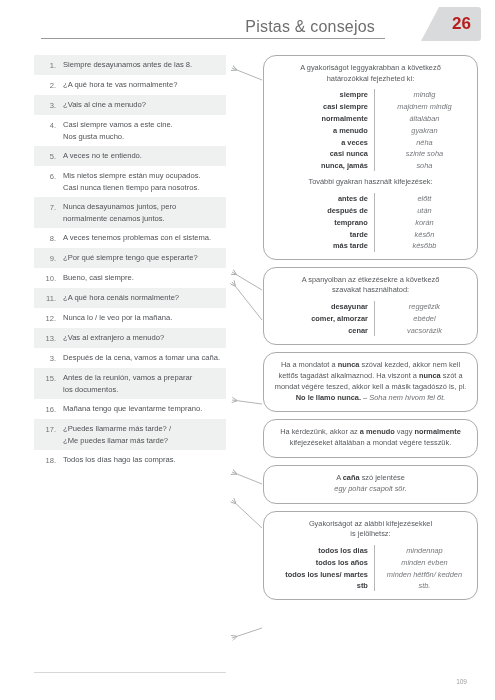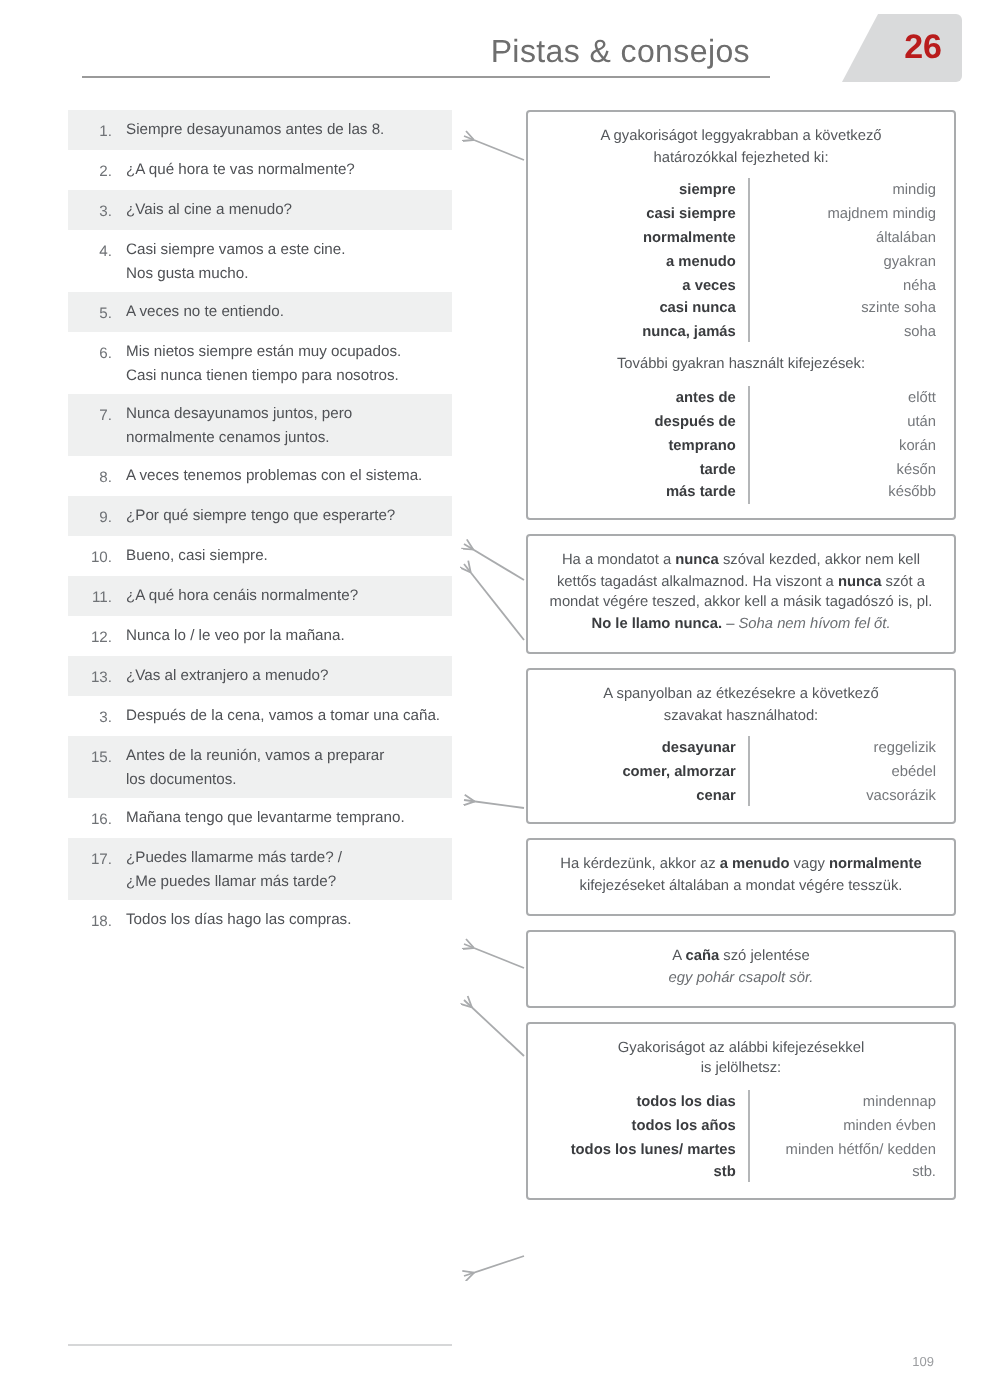--- a/index.html
+++ b/index.html
@@ -95,21 +95,21 @@
 
   
   #right-col {
     position: absolute;
     left: 263px;
     top: 55px;
     width: 215px;
   }
   .tip-box {
     border: 1px solid #a9abad;
-    border-radius: 2px;
+    border-radius: 13px;
     background: #ffffff;
     box-sizing: border-box;
     padding: 7px 9px 8px 9px;
     margin-bottom: 7px;
     position: relative;
   }
   .tip-intro {
     font-size: 7.4px;
     line-height: 10.5px;
     text-align: center;
@@ -137,21 +137,22 @@
   }
   .vocab-es {
     text-align: right;
     font-weight: 700;
     color: #3a3c3f;
     padding-right: 6px !important;
     width: 52%;
     border-right: 1px solid #b4b6b8;
   }
   .vocab-hu {
-    text-align: right;
+    text-align: center;
+    font-style: italic;
     color: #74777b;
     padding-left: 6px !important;
     width: 48%;
   }
   .mid-note {
     font-size: 7.4px;
     text-align: center;
     color: #55585c;
     padding: 6px 0 5px 0;
     line-height: 10.5px;
@@ -336,46 +337,46 @@
           </tr>
           <tr>
             <td class="vocab-es">más tarde</td>
             <td class="vocab-hu">később</td>
           </tr>
         </tbody>
     </table>
   </div>
 
   <div class="tip-box">
-    <div class="tip-para">
-      <span>Ha a mondatot a </span><b>nunca</b><span> szóval kezded, akkor nem kell kettős tagadást alkalmaznod. Ha viszont a </span><b>nunca</b><span> szót a mondat végére teszed, akkor kell a másik tagadószó is, pl. </span><b>No le llamo nunca.</b><span> – </span><i>Soha nem hívom fel őt.</i>
-    </div>
-  </div>
-
-  <div class="tip-box">
     <div class="tip-intro">
       <span>A spanyolban az étkezésekre a következő</span><br>
       <span>szavakat használhatod:</span>
     </div>
     <table class="vocab-table">
       <tbody id="meals-rows">
           <tr>
             <td class="vocab-es">desayunar</td>
             <td class="vocab-hu">reggelizik</td>
           </tr>
           <tr>
             <td class="vocab-es">comer, almorzar</td>
             <td class="vocab-hu">ebédel</td>
           </tr>
           <tr>
             <td class="vocab-es">cenar</td>
             <td class="vocab-hu">vacsorázik</td>
           </tr>
         </tbody>
     </table>
+  </div>
+
+  <div class="tip-box">
+    <div class="tip-para">
+      <span>Ha a mondatot a </span><b>nunca</b><span> szóval kezded, akkor nem kell kettős tagadást alkalmaznod. Ha viszont a </span><b>nunca</b><span> szót a mondat végére teszed, akkor kell a másik tagadószó is, pl. </span><b>No le llamo nunca.</b><span> – </span><i>Soha nem hívom fel őt.</i>
+    </div>
   </div>
 
   <div class="tip-box">
     <div class="tip-para">
       <span>Ha kérdezünk, akkor az </span><b>a menudo</b><span> vagy </span><b>normalmente</b><span> kifejezéseket általában a mondat végére tesszük.</span>
     </div>
   </div>
 
   <div class="tip-box">
     <div class="center-caption">

